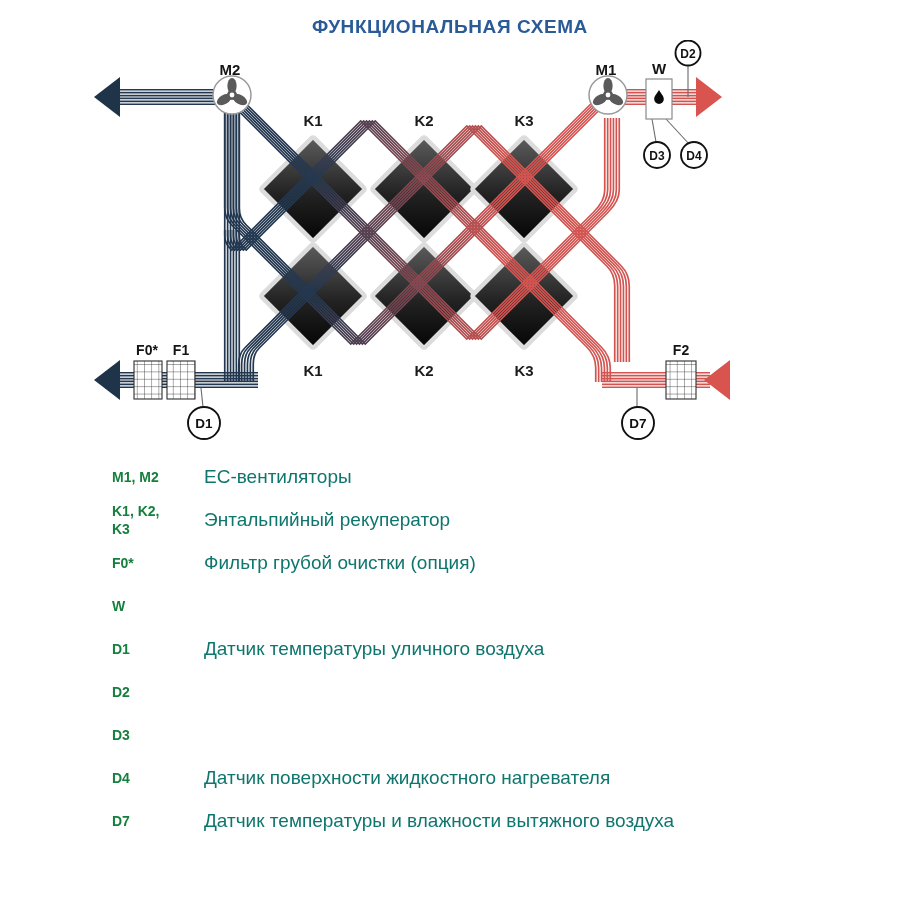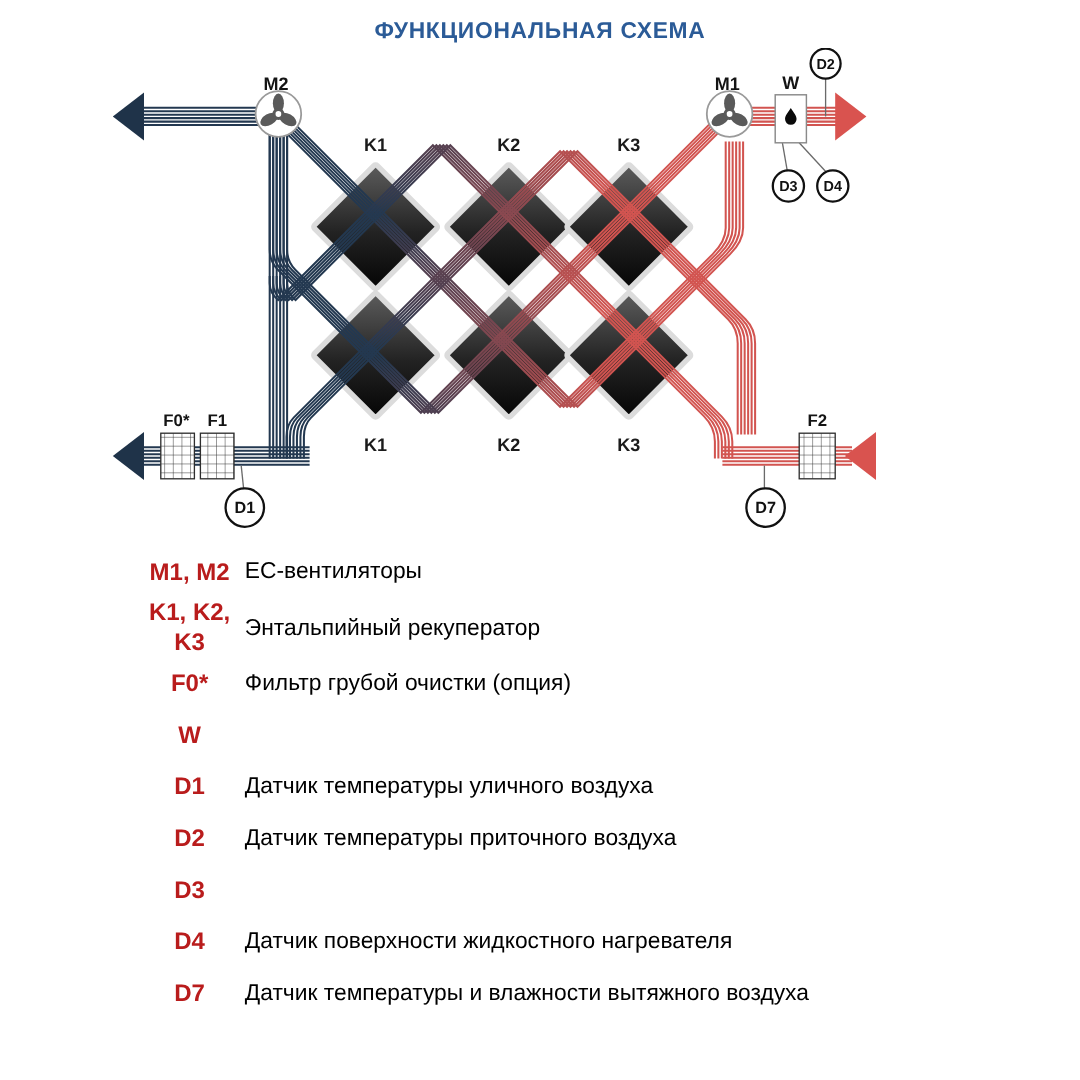--- a/index.html
+++ b/index.html
@@ -15,29 +15,28 @@
   .diagram-wrap{width:900px;height:412px;margin-top:2px;}
   .legend{margin:4px 0 0 112px;width:760px;}
   .legend-row{
     display:grid;
     grid-template-columns:92px auto;
     align-items:center;
     min-height:43px;
   }
   .legend-key{
     font-weight:700;
-    font-size:20px;
-    color:#b91c1c;
+    font-size:14px;
+    color:#15803d;
     white-space:pre-line;
     line-height:1.25;
-    text-align:center;
   }
   .legend-text{
     font-size:19px;
-    color:#000000;
+    color:#0f766e;
     line-height:1.2;
   }
 </style>
 </head>
 <body>
 
 <div class="title">ФУНКЦИОНАЛЬНАЯ СХЕМА</div>
 
 <div class="diagram-wrap">
 <svg width="900" height="412" viewBox="0 46 900 412">
@@ -224,21 +223,20 @@
     </div>
     <div class="legend-row">
       <div class="legend-key">W</div>
     </div>
     <div class="legend-row">
       <div class="legend-key">D1</div>
       <div class="legend-text">Датчик температуры уличного воздуха</div>
     </div>
     <div class="legend-row">
       <div class="legend-key">D2</div>
-      <div class="legend-text">Датчик температуры приточного воздуха</div>
     </div>
     <div class="legend-row">
       <div class="legend-key">D3</div>
     </div>
     <div class="legend-row">
       <div class="legend-key">D4</div>
       <div class="legend-text">Датчик поверхности жидкостного нагревателя</div>
     </div>
     <div class="legend-row">
       <div class="legend-key">D7</div>

